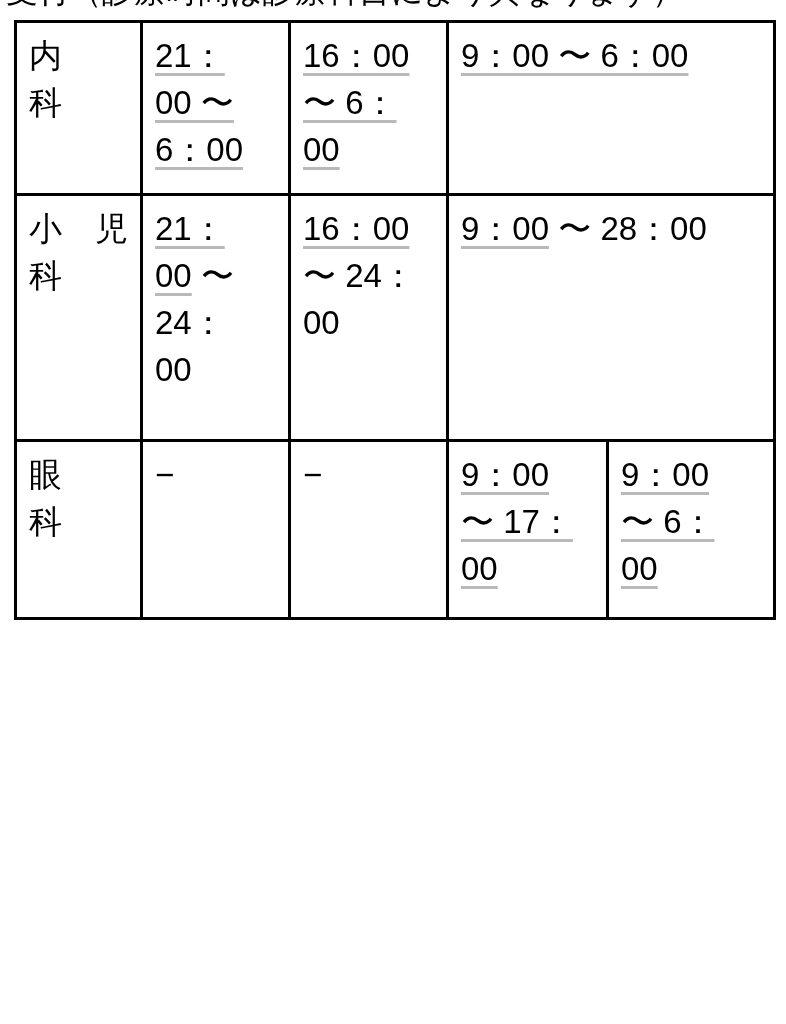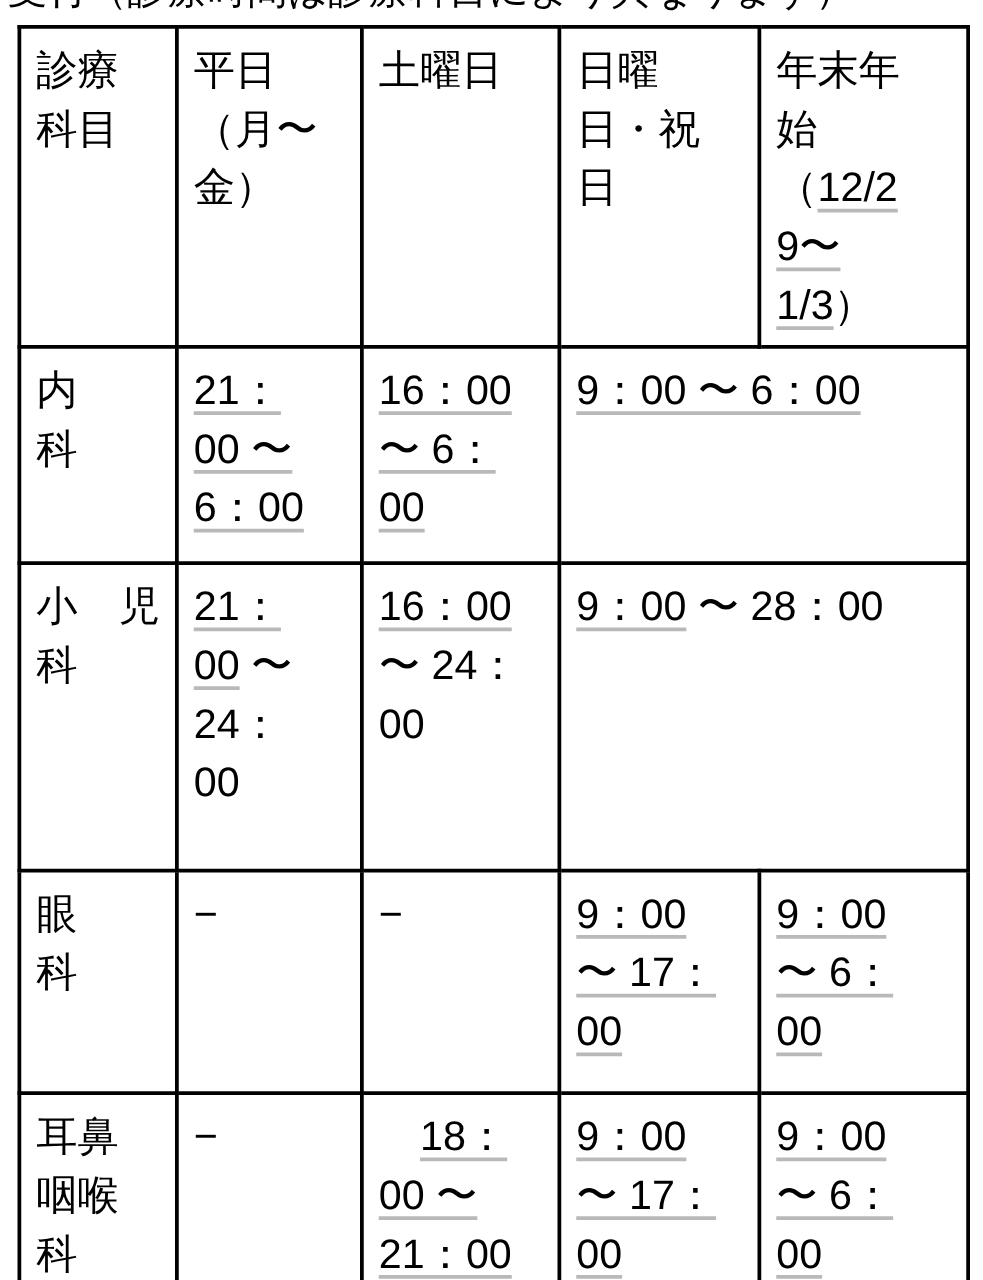--- a/index.html
+++ b/index.html
@@ -65,36 +65,20 @@
 
 <table class="hours">
   <colgroup>
     <col style="width:126px">
     <col style="width:148px">
     <col style="width:158px">
     <col style="width:160px">
     <col style="width:167px">
   </colgroup>
   <tbody>
-    <tr class="r0">
-      <th><span class="seg">診療
-科目</span></th>
-      <th><span class="seg">平日
-（月〜
-金）</span></th>
-      <th><span class="seg">土曜日</span></th>
-      <th><span class="seg">日曜
-日・祝
-日</span></th>
-      <th><span class="seg">年末年
-始
-（</span><span class="seg seg-link">12/2
-9〜
-1/3</span><span class="seg">）</span></th>
-    </tr>
 
     <tr class="r1">
       <td><span class="seg">内
 科</span></td>
       <td><span class="seg seg-link">21：
 00 〜
 6：00</span></td>
       <td><span class="seg seg-link">16：00
 〜 6：
 00</span></td>
@@ -120,29 +104,14 @@
       <td><span class="seg">−</span></td>
       <td><span class="seg">−</span></td>
       <td><span class="seg seg-link">9：00
 〜 17：
 00</span></td>
       <td><span class="seg seg-link">9：00
 〜 6：
 00</span></td>
     </tr>
 
-    <tr class="r4">
-      <td><span class="seg">耳鼻
-咽喉
-科</span></td>
-      <td><span class="seg">−</span></td>
-      <td><span class="seg">　</span><span class="seg seg-link">18：
-00 〜
-21：00</span></td>
-      <td><span class="seg seg-link">9：00
-〜 17：
-00</span></td>
-      <td><span class="seg seg-link">9：00
-〜 6：
-00</span></td>
-    </tr>
   </tbody>
 </table>
 
 </body></html>

